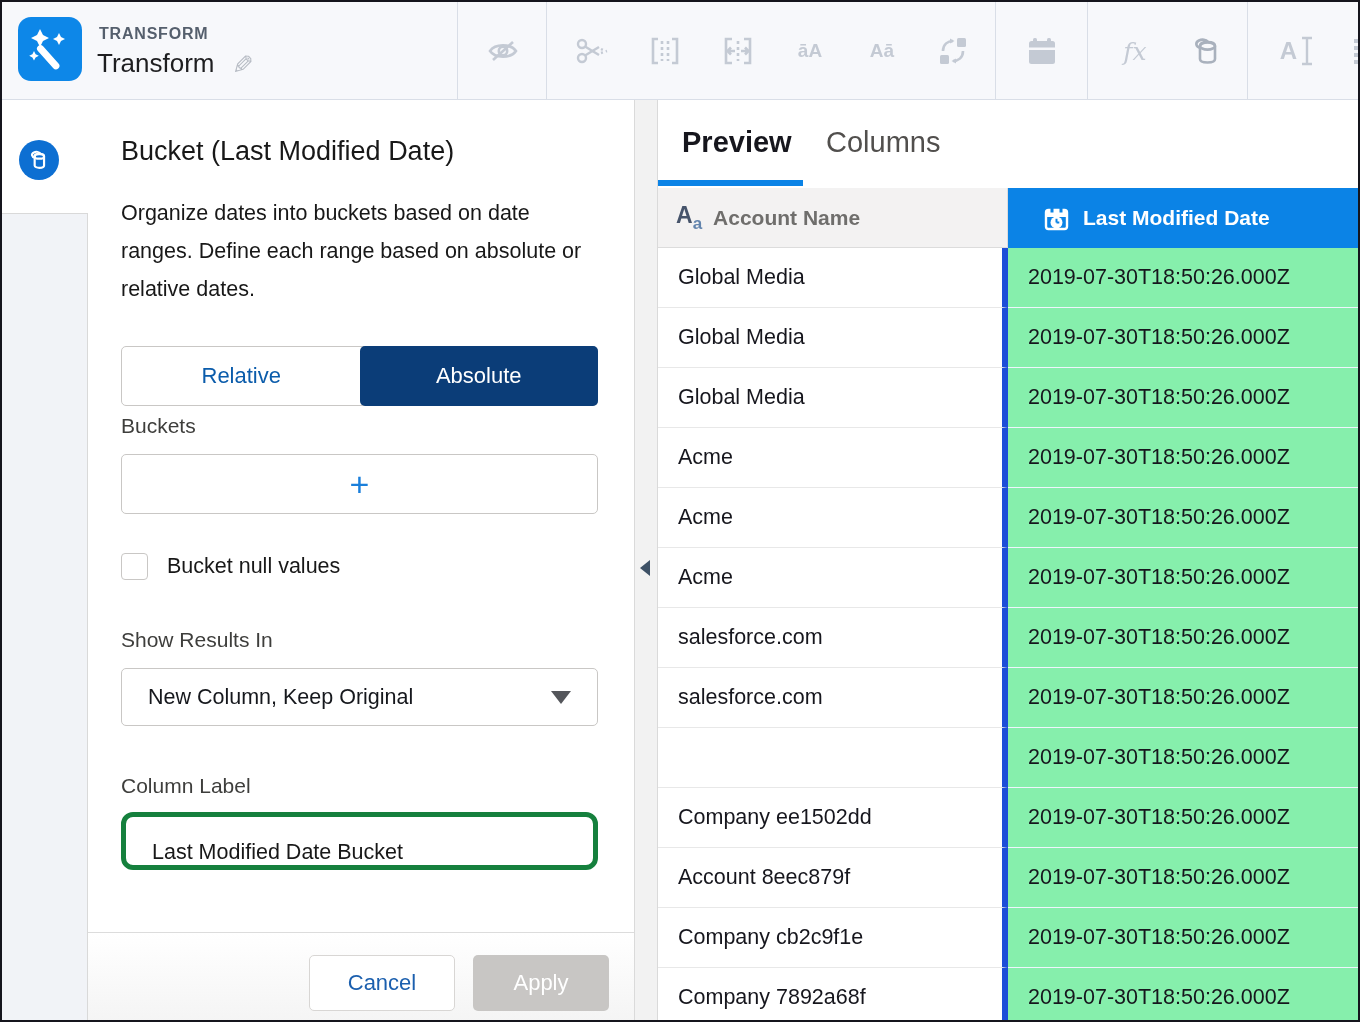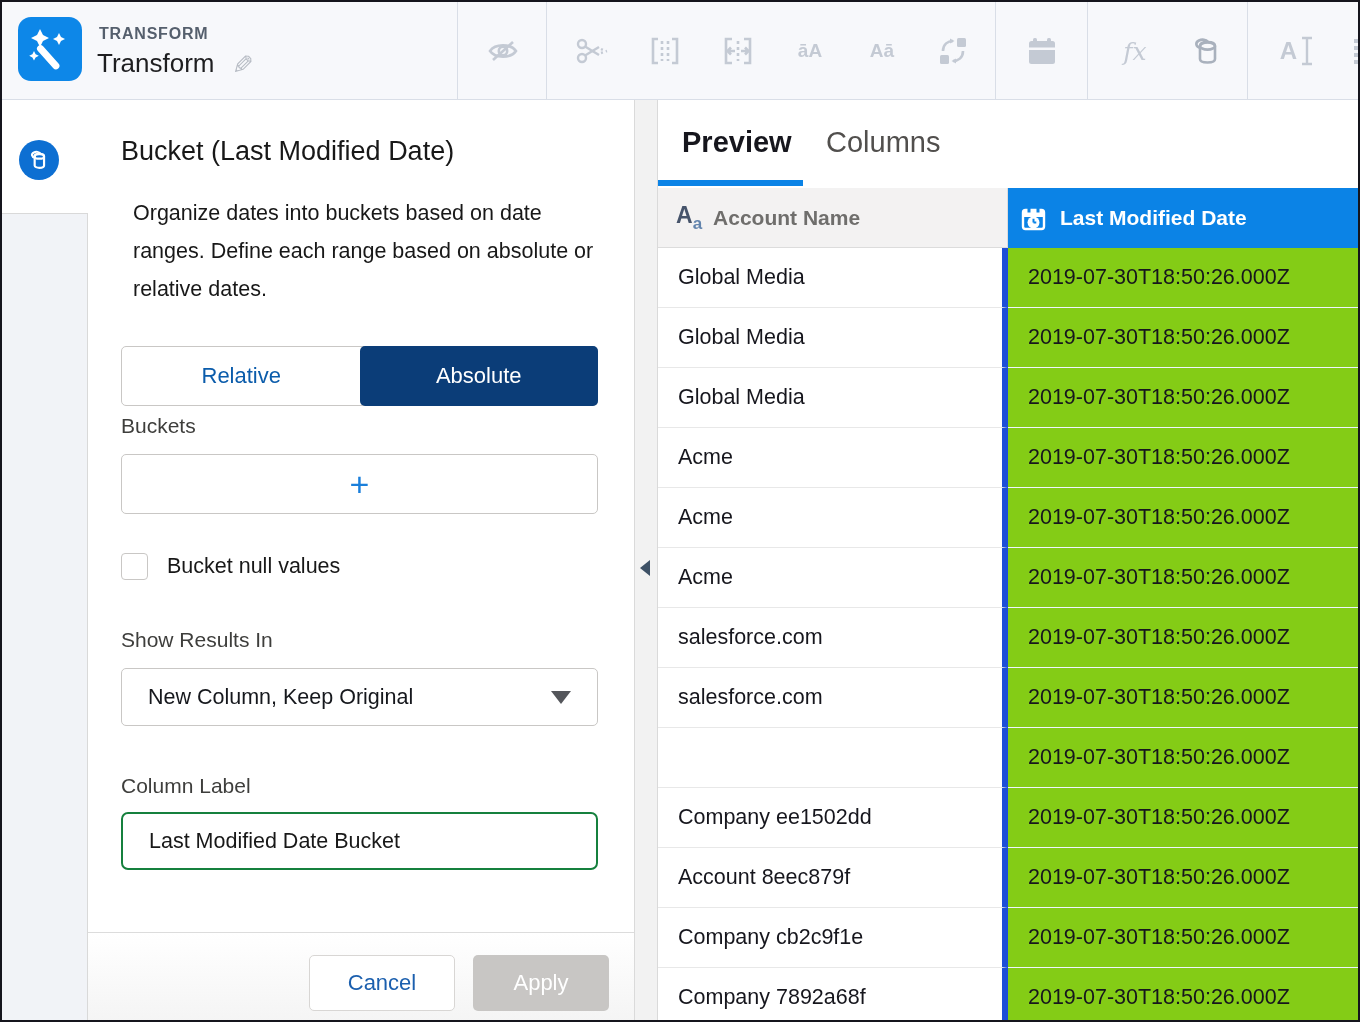--- a/index.html
+++ b/index.html
@@ -19,35 +19,35 @@
   .tb-fx { font-family:"DejaVu Serif", serif; font-style:italic; font-size:25px; color:#c4cad4; }
 
   
   .canvas-strip { position:absolute; left:0; top:98px; width:86px; height:924px; background:#fff; }
   .canvas-gray { position:absolute; left:0; top:113px; width:86px; height:811px; background:#f1f3f7; border-top:1px solid #d9d9d9; border-right:1px solid #d9d9d9; }
   .node-circle { position:absolute; left:17px; top:40px; width:40px; height:40px; border-radius:50%; background:#0d6fd2; display:flex; align-items:center; justify-content:center; }
 
   
   .config { position:absolute; left:86px; top:98px; width:546px; height:924px; background:#fff; }
   .cfg-title { position:absolute; left:33px; top:36px; font-size:27px; color:#181818; }
-  .cfg-desc { position:absolute; left:33px; top:94px; width:475px; font-size:21.5px; line-height:38px; color:#181818;margin-left:12px; }
+  .cfg-desc { position:absolute; left:33px; top:94px; width:475px; font-size:21.5px; line-height:38px; color:#181818; }
   .toggle { position:absolute; left:33px; top:246px; width:477px; height:60px; border:1px solid #c9c7c5; border-radius:5px; display:flex; background:#fff; }
   .toggle .seg { flex:1; display:flex; align-items:center; justify-content:center; font-size:22px; }
   .seg-selected { background:#0b3d78; color:#fff; border-radius:5px; margin:-1px; }
   .seg-plain { color:#0b5cab; }
   .field-label { position:absolute; left:33px; font-size:21px; color:#3e3e3c; }
   .plus-box { position:absolute; left:33px; top:354px; width:477px; height:60px; border:1px solid #c9c7c5; border-radius:5px; display:flex; align-items:center; justify-content:center; }
   .plus-box span { font-size:34px; font-weight:300; color:#1a7fdb; line-height:1; }
   .chk-row { position:absolute; left:33px; top:452px; height:28px; display:flex; align-items:center; }
   .chk-box { width:27px; height:27px; border:1px solid #c9c7c5; border-radius:4px; background:#fff; }
   .chk-label { margin-left:19px; font-size:21.5px; color:#181818; }
   .select { position:absolute; left:33px; top:568px; width:477px; height:58px; border:1px solid #c9c7c5; border-radius:5px; display:flex; align-items:center; }
   .select .value { margin-left:26px; font-size:21.5px; color:#16181d; }
   .select .caret { position:absolute; right:26px; width:0; height:0; border-left:10px solid transparent; border-right:10px solid transparent; border-top:13px solid #54565b; }
-  .text-input { position:absolute; left:33px; top:712px; width:477px; height:58px; border:2px solid #15803d; border-radius:7px; display:flex; align-items:center; }
+  .text-input { position:absolute; left:33px; top:712px; width:477px; height:58px; border:5px solid #15803d; border-radius:12px; display:flex; align-items:flex-end; }
   .text-input .value { margin-left:26px; font-size:21.5px; color:#181818; }
   .cfg-footer { position:absolute; left:0; top:832px; width:546px; height:92px; border-top:1px solid #dcdcdc; background:linear-gradient(#ffffff, #f4f4f4); }
   .btn { position:absolute; top:22px; height:56px; border-radius:5px; display:flex; align-items:center; justify-content:center; font-size:22px; }
   .btn-cancel { left:221px; width:146px; background:#fff; border:1px solid #d8d6d4; color:#1b5fae; }
   .btn-apply { left:385px; width:136px; background:#c8c6c4; color:#fff; }
 
   
   .gap { position:absolute; left:632px; top:98px; width:24px; height:924px; background:#f2f2f2; border-left:1px solid #dadada; border-right:1px solid #dadada; }
   .collapse-tri { position:absolute; left:5px; top:460px; width:0; height:0; border-top:8px solid transparent; border-bottom:8px solid transparent; border-right:10px solid #3e5166; }
 
@@ -55,26 +55,26 @@
   .preview { position:absolute; left:656px; top:98px; width:702px; height:924px; background:#fff; overflow:hidden; }
   .tab { position:absolute; top:26px; font-size:29px; }
   .tab-active { left:24px; font-weight:bold; color:#16161d; }
   .tab-plain { left:168px; color:#514f4d; }
   .tab-underline { position:absolute; left:0; top:80px; width:145px; height:6px; background:#0b83e6; }
   .thead { position:absolute; left:0; top:88px; width:702px; height:60px; display:flex; }
   .th-name { width:350px; background:#f3f2f2; border-right:1px solid #dcdcdc; border-bottom:1px solid #dcdcdc; display:flex; align-items:center; padding-left:18px; }
   .aa-icon { font-size:23px; font-weight:bold; color:#46546b; line-height:1; }
   .aa-icon .sub { font-size:17px; color:#6284ad; vertical-align:-6px; font-weight:bold; }
   .th-name .lbl { margin-left:11px; font-size:21px; font-weight:600; color:#6f6e6c; }
-  .th-date { flex:1; background:#0b83e6; display:flex; align-items:center; padding-left:12px; }
+  .th-date { flex:1; background:#0b83e6; display:flex; align-items:center; padding-left:35px; }
   .th-date .lbl { margin-left:13px; font-size:21px; font-weight:bold; color:#fff; }
   .rows { position:absolute; left:0; top:148px; width:702px; height:776px; overflow:hidden; }
   .row { display:flex; height:60px; }
   .cell-name { width:350px; background:#fff; border-right:6px solid #1d4ed8; border-bottom:1px solid #e8e8e8; display:flex; align-items:center; padding-left:20px; font-size:21.5px; color:#16161d; }
-  .cell-date { flex:1; background:#84cc16; border-bottom:1px solid #eef5fc; display:flex; align-items:center; padding-left:20px; font-size:21.5px; color:#16161d; }
+  .cell-date { flex:1; background:#86efac; border-bottom:1px solid #eef5fc; display:flex; align-items:center; padding-left:20px; font-size:21.5px; color:#16161d; }
 </style>
 </head>
 <body>
 
 <div class="screen">
 
   <div class="topbar">
     <div class="tile">
       <svg width="64" height="64" viewBox="0 0 64 64">
         <rect x="27" y="24" width="7" height="30" rx="3.5" fill="#fff" transform="rotate(-42 32 40)"></rect>

